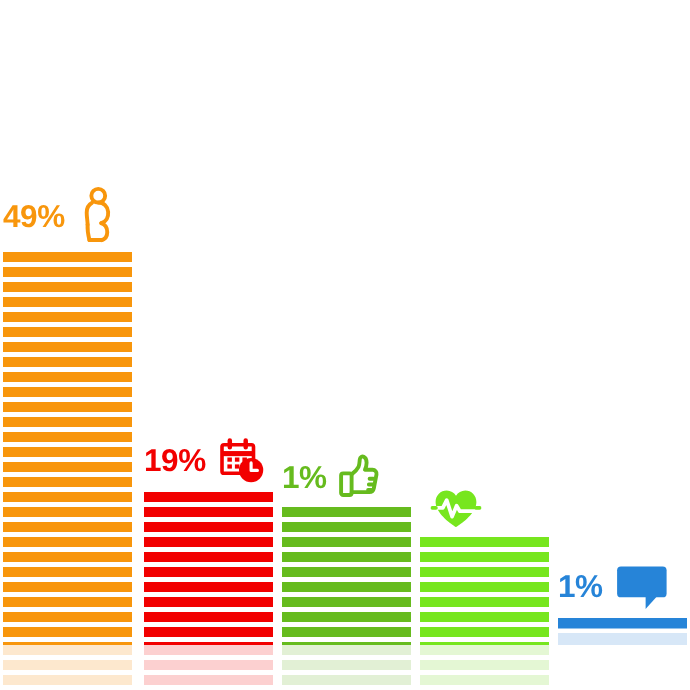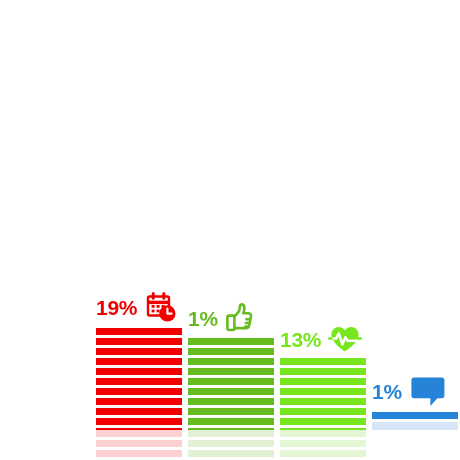--- a/index.html
+++ b/index.html
@@ -64,20 +64,47 @@
     justify-content: center;
     margin-left: 7px;
   }
   .bar-icon svg { display: block; }
 </style>
 </head>
 <body>
 
 <div id="chart-root">
 
+  <div class="bar-group" style="left:2px; width:86px; height:460px;">
+    <div class="bar-stack" style="height:291px;">
+      <div class="bar-ghost" style="bottom:0; height:30px; background:#FDE8CE;
+                  -webkit-mask-image:repeating-linear-gradient(to bottom,#000 0px,#000 7px,transparent 7px,transparent 10px);
+                  mask-image:repeating-linear-gradient(to bottom,#000 0px,#000 7px,transparent 7px,transparent 10px);
+                  -webkit-mask-size:100% 10px; mask-size:100% 10px;
+                  -webkit-mask-repeat:repeat; mask-repeat:repeat;"></div>
+      <div class="bar-solid" style="bottom:30px; height:262px; background:#F8960C;
+                  -webkit-mask-image:repeating-linear-gradient(to bottom,#000 0px,#000 7px,transparent 7px,transparent 10px);
+                  mask-image:repeating-linear-gradient(to bottom,#000 0px,#000 7px,transparent 7px,transparent 10px);
+                  -webkit-mask-size:100% 10px; mask-size:100% 10px;
+                  -webkit-mask-repeat:repeat; mask-repeat:repeat;"></div>
+    </div>
+    <div class="bar-head" style="bottom:296px;">
+      <span class="pct-label" style="color:#F8960C;">49%</span>
+      <span class="bar-icon">
+        <svg width="26" height="40" viewBox="0 0 26 40" fill="none" stroke="#F8960C" stroke-width="2.6" stroke-linecap="round" stroke-linejoin="round">
+          <circle cx="15.5" cy="6.5" r="4.6" fill="none"></circle>
+          <path d="M11.4 11.2c-2.4 1.3-3.6 3.8-3.6 6.6 0 3.0 0.6 5.6 0.6 8.0"></path>
+          <path d="M15.6 11.0c3.5 0 6.2 2.7 6.5 6.2 0.3 3.6-1.3 6.6-4.6 7.6"></path>
+          <path d="M17.5 24.8c2.6 0.9 4.0 3.2 4.0 6.0 0 2.6-1.4 4.6-3.9 5.3"></path>
+          <path d="M8.4 25.8c-0.2 3.4 0.4 7.0 1.2 10.2"></path>
+          <path d="M9.6 36.0h8.4"></path>
+        </svg>
+      </span>
+    </div>
+  </div>
 
   <div class="bar-group" style="left:96px; width:86px; height:460px;">
     <div class="bar-stack" style="height:131px;">
       <div class="bar-ghost" style="bottom:0; height:30px; background:#FCD0D0;
                   -webkit-mask-image:repeating-linear-gradient(to bottom,#000 0px,#000 7px,transparent 7px,transparent 10px);
                   mask-image:repeating-linear-gradient(to bottom,#000 0px,#000 7px,transparent 7px,transparent 10px);
                   -webkit-mask-size:100% 10px; mask-size:100% 10px;
                   -webkit-mask-repeat:repeat; mask-repeat:repeat;"></div>
       <div class="bar-solid" style="bottom:30px; height:102px; background:#F20000;
                   -webkit-mask-image:repeating-linear-gradient(to bottom,#000 0px,#000 7px,transparent 7px,transparent 10px);
@@ -140,21 +167,20 @@
                   mask-image:repeating-linear-gradient(to bottom,#000 0px,#000 7px,transparent 7px,transparent 10px);
                   -webkit-mask-size:100% 10px; mask-size:100% 10px;
                   -webkit-mask-repeat:repeat; mask-repeat:repeat;"></div>
       <div class="bar-solid" style="bottom:30px; height:72px; background:#77E61E;
                   -webkit-mask-image:repeating-linear-gradient(to bottom,#000 0px,#000 7px,transparent 7px,transparent 10px);
                   mask-image:repeating-linear-gradient(to bottom,#000 0px,#000 7px,transparent 7px,transparent 10px);
                   -webkit-mask-size:100% 10px; mask-size:100% 10px;
                   -webkit-mask-repeat:repeat; mask-repeat:repeat;"></div>
     </div>
     <div class="bar-head" style="bottom:106px;">
-      <span class="pct-label" style="color:#77E61E;">13%</span>
       <span class="bar-icon">
         <svg width="34" height="30" viewBox="0 0 34 30" fill="none">
           <path d="M17 27.4C17 27.4 3.4 19.4 3.4 10.6 3.4 6.2 6.8 3.0 10.8 3.0c2.6 0 4.9 1.4 6.2 3.5 1.3-2.1 3.6-3.5 6.2-3.5 4.0 0 7.4 3.2 7.4 7.6 0 8.8-13.6 16.8-13.6 16.8z" fill="#77E61E"></path>
           <path d="M1.2 14.6h7.0l2.6-5.2 3.6 11.0 3.0-7.2 2.2 3.6h12.4" stroke="#ffffff" stroke-width="2.5" stroke-linecap="round" stroke-linejoin="round" fill="none"></path>
           <path d="M1.2 14.6h2.4M30.2 14.6h2.6" stroke="#77E61E" stroke-width="2.5" stroke-linecap="round" fill="none"></path>
         </svg>
       </span>
     </div>
   </div>
 

